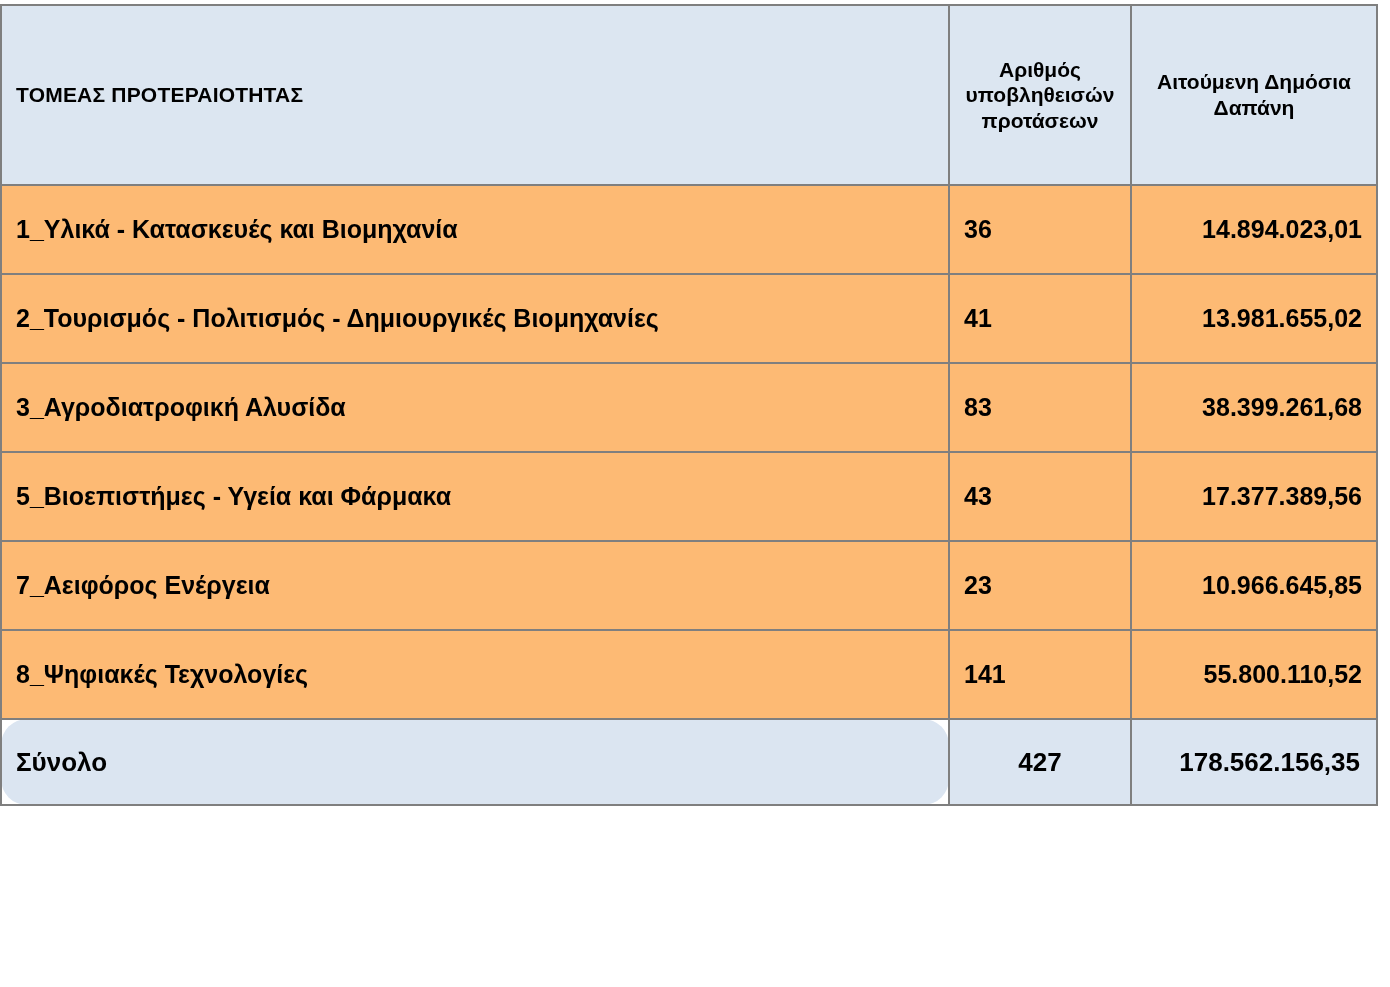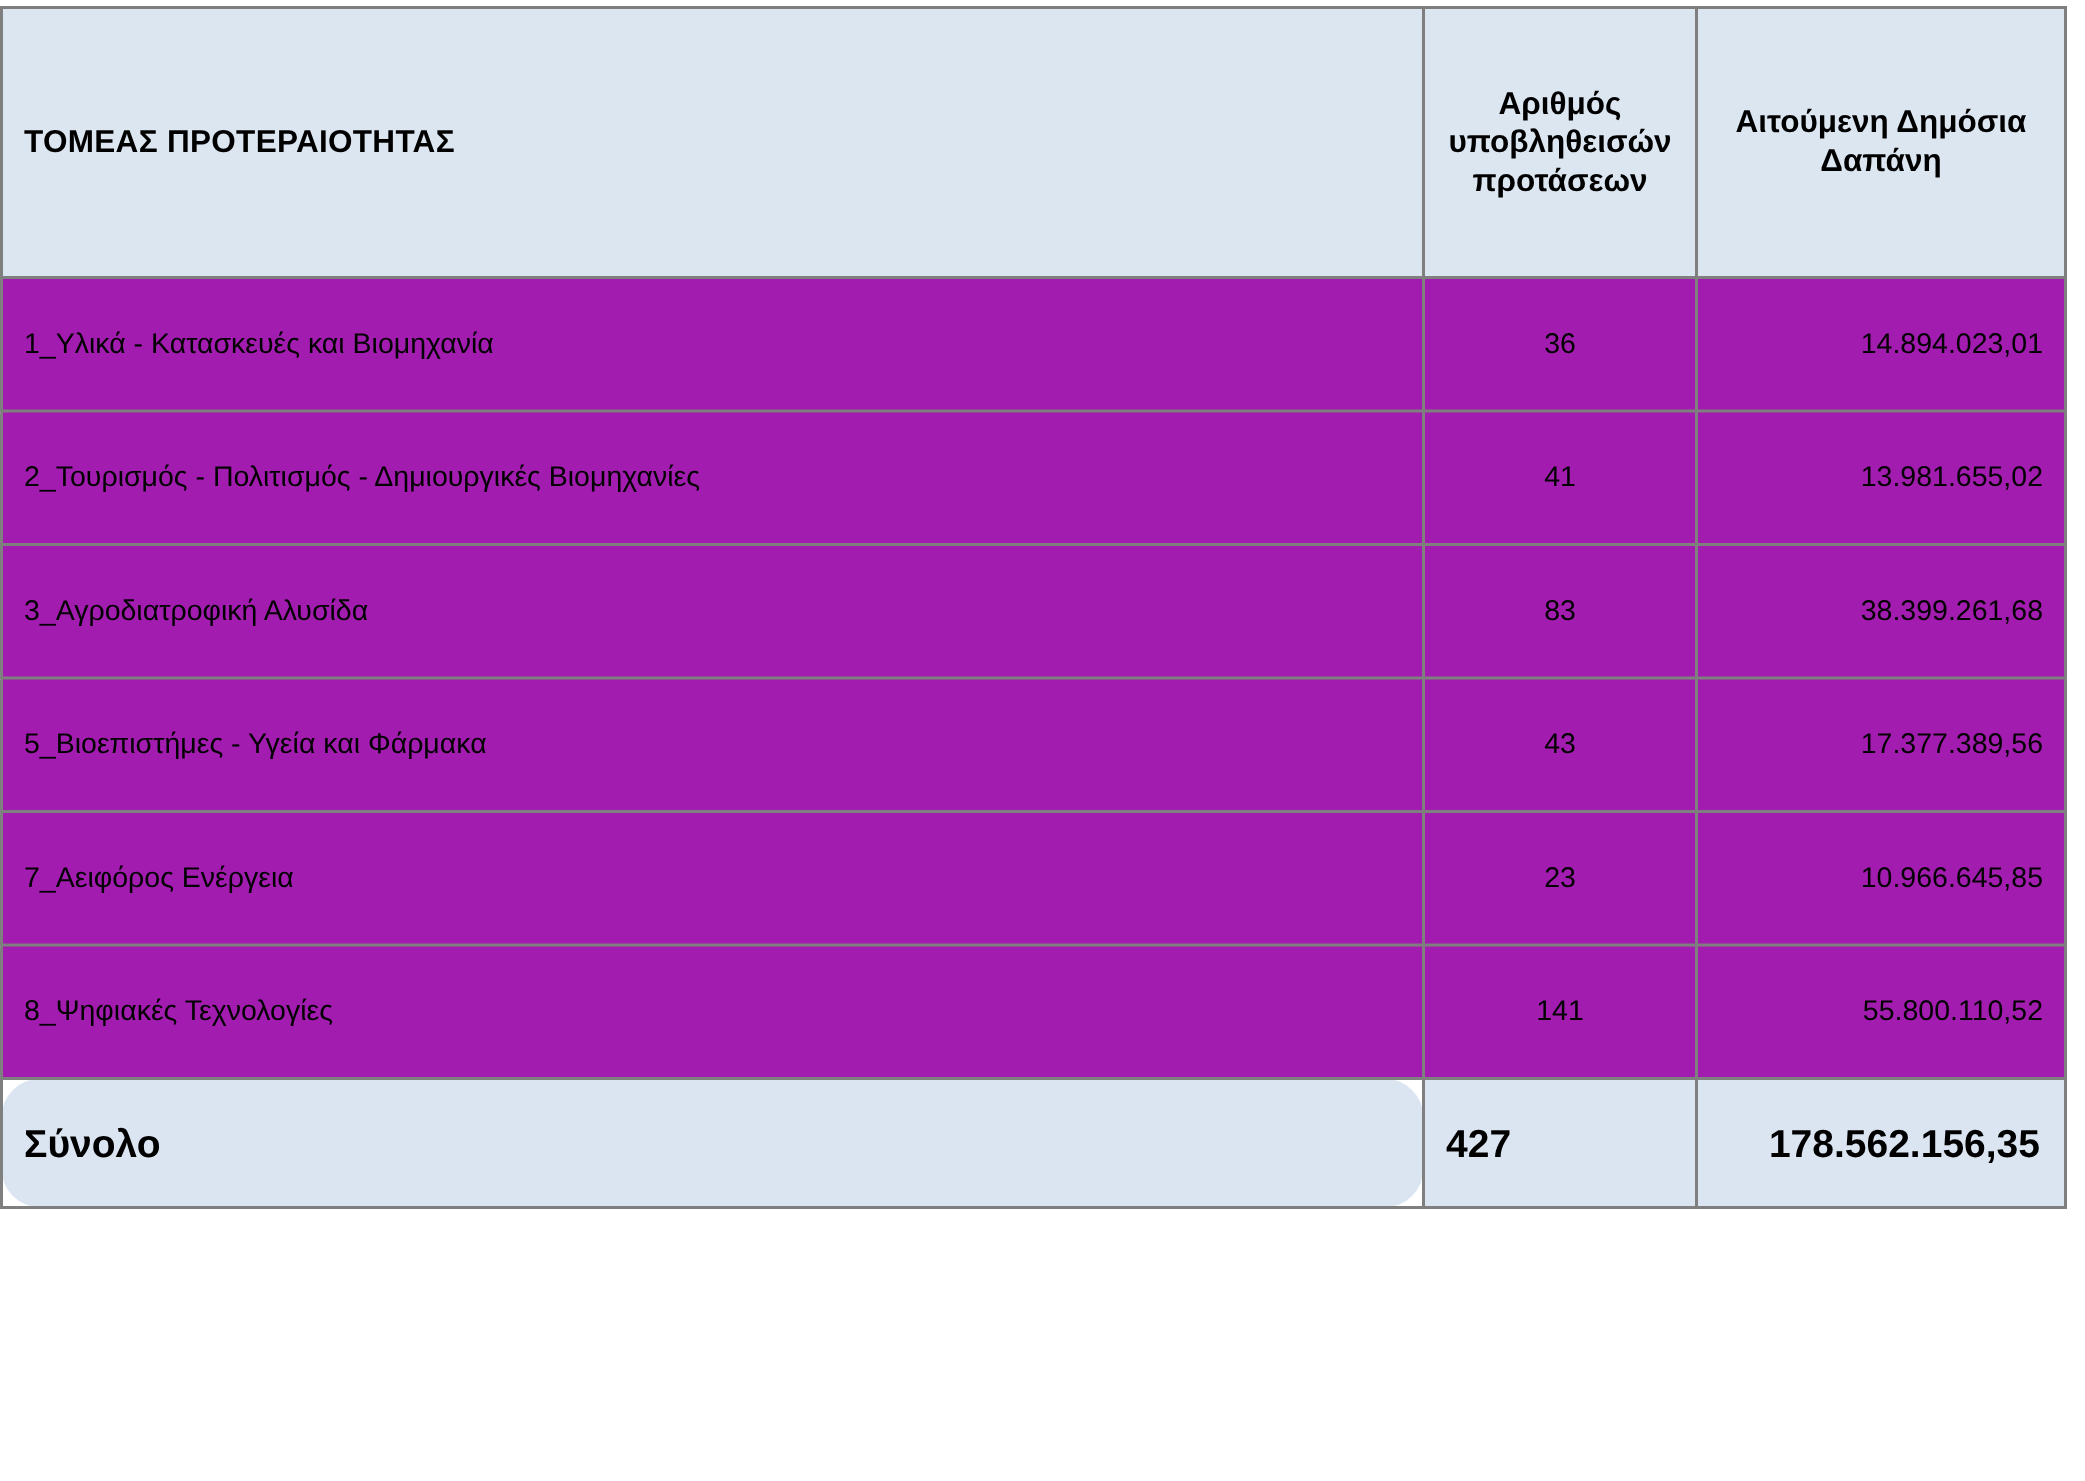--- a/index.html
+++ b/index.html
@@ -56,44 +56,45 @@
   }
   th.head-count,
   th.head-amount {
     text-align: center;
     font-size: 21px;
   }
 
   
   tbody tr td {
     height: 87px;
-    font-size: 19px;
-    background: #a21caf;
+    font-size: 25px;
+    background: #fdba74;
+    font-weight: bold;
   }
   td.cell-sector {
     text-align: left;
   }
   td.cell-count {
-    text-align: center;
+    text-align: left;
   }
   td.cell-amount {
     text-align: right;
     padding-right: 16px;
     margin-top: 16px;
   }
 
   
   tfoot tr td {
     background: #dbe5f1;
     height: 84px;
     font-weight: bold;
     font-size: 26px;
   }
   tfoot td.cell-sector { text-align: left; border-radius: 26px; }
-  tfoot td.cell-count  { text-align: left; }
+  tfoot td.cell-count  { text-align: center; }
   tfoot td.cell-amount { padding-right: 16px; }
 </style>
 </head>
 <body>
 
 <div class="table-wrap">
   <table class="data-table">
     <colgroup>
       <col class="col-sector">
       <col class="col-count">

